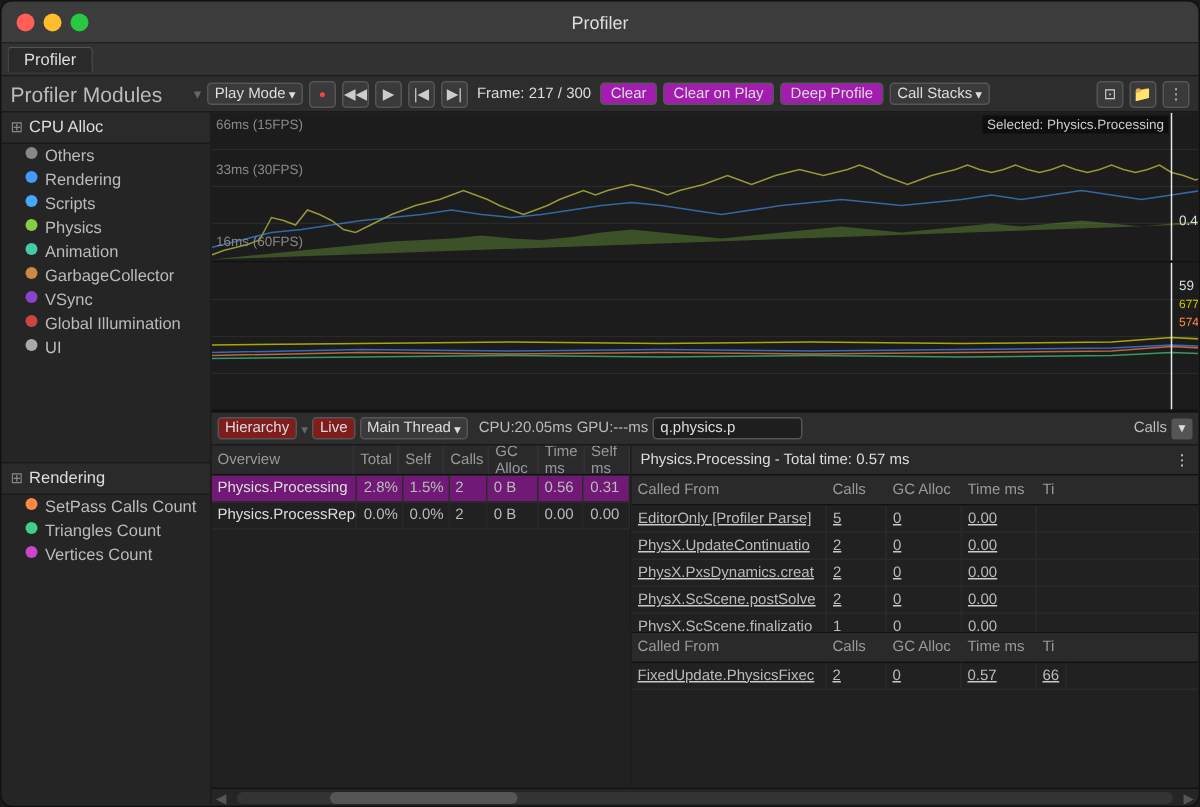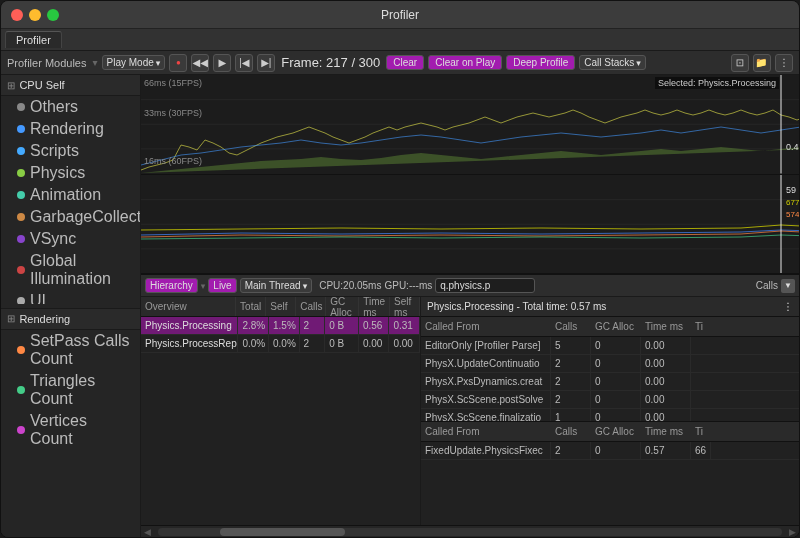--- a/index.html
+++ b/index.html
@@ -85,22 +85,22 @@
       background: #2d2d2d;
       display: flex;
       align-items: center;
       padding: 0 6px;
       gap: 4px;
       border-bottom: 1px solid #1a1a1a;
       flex-shrink: 0;
     }
     .toolbar-label {
       color: #bbb;
-      font-size: 11px;
-      margin-right: 2px;
+      font-size: 14px;
+      margin-right: 17px;
     }
     .toolbar-dropdown {
       background: #3a3a3a;
       border: 1px solid #555;
       color: #ddd;
       font-size: 10px;
       padding: 1px 4px;
       border-radius: 3px;
       display: flex;
       align-items: center;
@@ -121,21 +121,21 @@
       background: #3a3a3a;
       border: 1px solid #555;
       border-radius: 3px;
       display: flex; align-items: center; justify-content: center;
       cursor: pointer;
       color: #ccc;
       font-size: 10px;
     }
     .frame-info {
       color: #ddd;
-      font-size: 13px;
+      font-size: 10px;
       margin: 0 2px;
     }
     .toolbar-spacer { flex: 1; }
 
     
     .main-area {
       display: flex;
       flex: 1;
       overflow: hidden;
     }
@@ -165,23 +165,23 @@
       font-size: 10px;
       color: #888;
     }
 
     .sidebar-items {
       flex: 1;
       overflow-y: auto;
     }
     .sidebar-item {
       display: flex;
-      align-items: center;
+      align-items: flex-start;
       padding: 2px 8px 2px 16px;
-      font-size: 16px;
+      font-size: 11px;
       color: #bbb;
       cursor: pointer;
       gap: 5px;
     }
     .sidebar-item-dot {
       width: 8px; height: 8px;
       border-radius: 50%;
       flex-shrink: 0;
     }
 
@@ -254,21 +254,21 @@
       height: 22px;
       background: #2d2d2d;
       display: flex;
       align-items: center;
       padding: 0 4px;
       gap: 3px;
       border-bottom: 1px solid #1a1a1a;
       flex-shrink: 0;
     }
     .hier-btn {
-      background: #a21caf;
+      background: #7f1d1d;
       border: 1px solid #555;
       color: #ddd;
       font-size: 10px;
       padding: 1px 4px;
       border-radius: 3px;
       cursor: pointer;
     }
     .hier-dropdown {
       background: #3a3a3a;
       border: 1px solid #555;
@@ -388,20 +388,21 @@
       background: #2a2a2a;
       display: flex;
       align-items: center;
       border-bottom: 1px solid #111;
       flex-shrink: 0;
     }
     .calls-body {
       flex: 1;
       overflow-y: auto;
       background: #212121;
+      text-decoration: underline;
     }
     .calls-row {
       display: flex;
       align-items: center;
       height: 18px;
       border-bottom: 1px solid #2a2a2a;
       cursor: pointer;
     }
 
     .cd-cell {
@@ -524,21 +525,21 @@
     <div class="toolbar-icon-btn">📁</div>
     <div class="toolbar-icon-btn">⋮</div>
   </div>
 
   <div class="main-area">
 
     <div class="sidebar">
 
       <div class="sidebar-section-header">
         <span class="section-icon">⊞</span>
-        <span>CPU Self</span>
+        <span>CPU Alloc</span>
       </div>
       <div class="sidebar-items">
         <div class="sidebar-item">
           <div class="sidebar-item-dot" style="background:#888888;"></div>
           <span>Others</span>
         </div>
         <div class="sidebar-item">
           <div class="sidebar-item-dot" style="background:#4499ff;"></div>
           <span>Rendering</span>
         </div>

